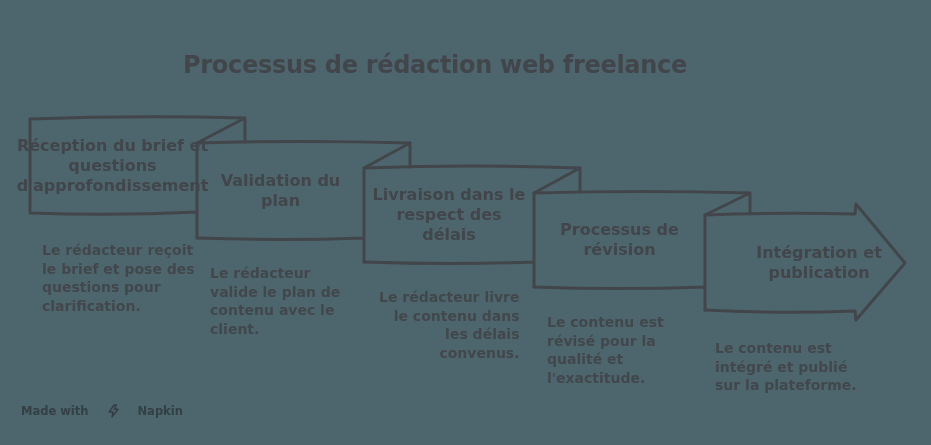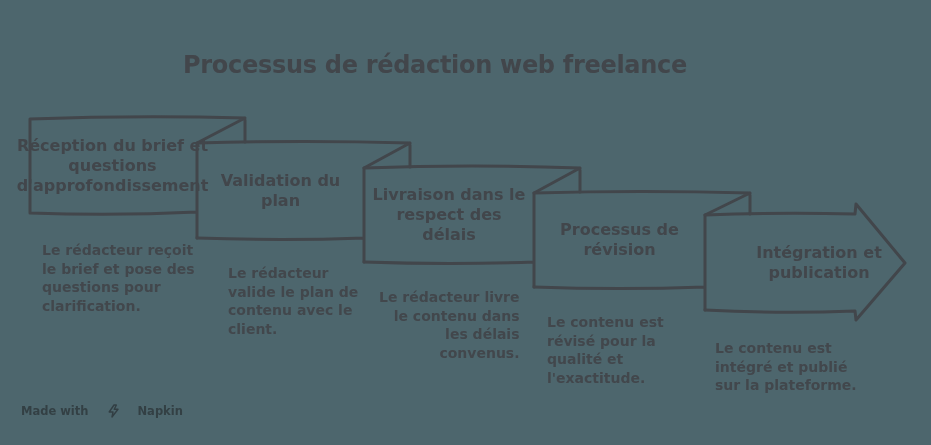--- a/index.html
+++ b/index.html
@@ -49,21 +49,21 @@
     color:var(--ink);
     opacity:.96;
   }
   
   .h1{left:26px;top:118px;width:173px;height:95px;}
   .h2{left:197px;top:143px;width:167px;height:95px;}
   .h3{left:364px;top:168px;width:170px;height:94px;}
   .h4{left:534px;top:193px;width:171px;height:94px;}
   .h5{left:743px;top:215px;width:152px;height:95px;}
   .d1{left:42px;top:241px;}
-  .d2{left:228px;top:264px;}
+  .d2{left:210px;top:264px;}
   .d3{left:379px;top:288px;text-align:right;}
   .d4{left:547px;top:313px;}
   .d5{left:715px;top:339px;}
   .watermark{
     position:absolute;
     left:21px;top:404px;
     display:flex;align-items:center;gap:18px;
     font-size:11.5px;font-weight:bold;
     color:rgba(35,40,44,.62);
   }

